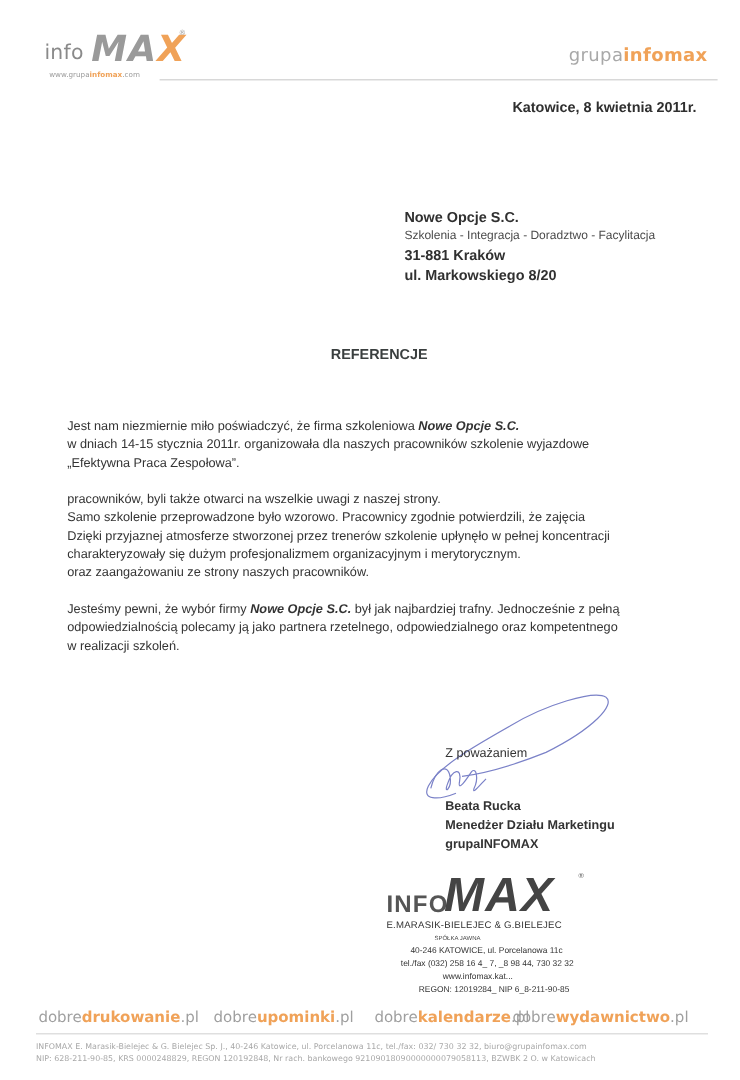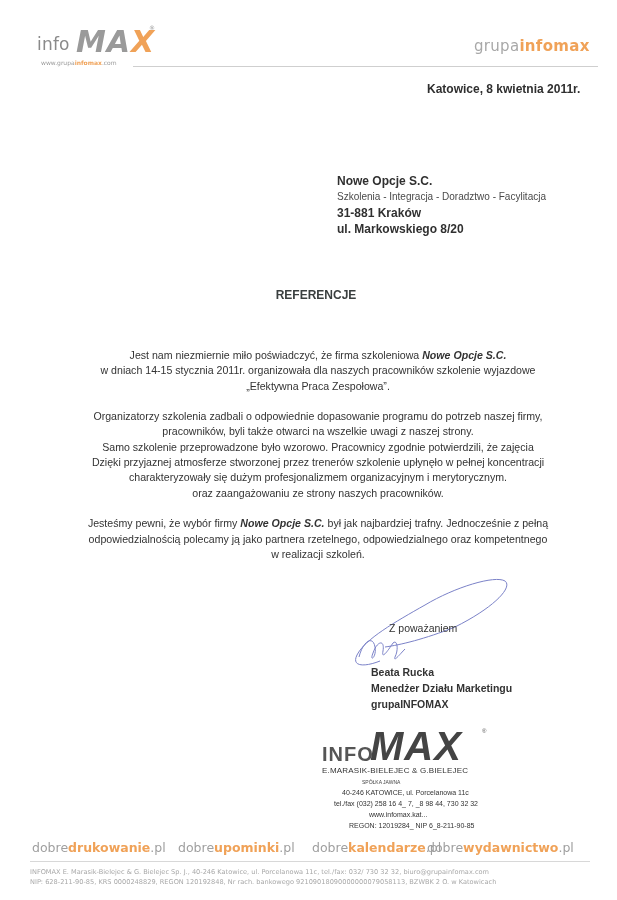--- a/index.html
+++ b/index.html
@@ -23,29 +23,29 @@
     
     .addr { left: 337px; top: 174px; font-family: "Liberation Sans", sans-serif; color: #303030; }
     .addr .l1 { font-size: 12px; font-weight: bold; height: 17px; }
     .addr .l2 { font-size: 10px; height: 15px; color: #4a4a4a; }
     .addr .l3 { font-size: 12px; font-weight: bold; height: 16px; }
     .addr .l4 { font-size: 12px; font-weight: bold; height: 16px; }
 
     .title { left: 0; width: 612px; top: 288px; text-align: center; font-size: 12px; font-weight: bold; color: #3a3f3f; font-family: "Liberation Sans", sans-serif; padding-left: 20px; box-sizing: border-box; }
 
     
-    .body { left: 68px; top: 348px; width: 500px; font-family: "Liberation Sans", sans-serif; font-size: 10.6px; line-height: 15.3px; color: #333; text-align: center; }
+    .body { left: 56px; top: 348px; width: 500px; font-family: "Liberation Sans", sans-serif; font-size: 10.6px; line-height: 15.3px; color: #333; }
     .body p { margin: 0 0 15.3px 0; }
     .body .line { display: block; white-space: nowrap; }
     .body em { font-style: italic; font-weight: bold; }
     .body strong { font-weight: normal; }
 
     
     .sig-svg { left: 345px; top: 577px; width: 170px; height: 95px; }
-    .closing { left: 371px; top: 622px; font-size: 10.5px; color: #333; font-family: "Liberation Sans", sans-serif; margin-left: 18px; }
+    .closing { left: 371px; top: 622px; font-size: 10.5px; color: #333; font-family: "Liberation Sans", sans-serif; }
     .signer { left: 371px; top: 664px; font-size: 10.5px; color: #333; font-family: "Liberation Sans", sans-serif; line-height: 16px; font-weight: bold; }
     .signer div { white-space: nowrap; }
 
     
     .stamp { left: 322px; top: 728px; width: 170px; height: 110px; color: #333; font-family: "Liberation Sans", sans-serif; }
     .stamp .info { position: absolute; left: 0; top: 15px; font-size: 20px; font-weight: bold; letter-spacing: 1px; color: #555; }
     .stamp .max { position: absolute; left: 48px; top: -4px; font-size: 40px; font-weight: bold; color: #444; letter-spacing: 1px; font-style: italic; }
     .stamp .reg { position: absolute; left: 160px; top: 0px; font-size: 6px; color: #555; }
     .stamp .owners { position: absolute; left: 0; top: 38px; font-size: 8px; color: #333; white-space: nowrap; letter-spacing: 0.2px; }
     .stamp .sp { position: absolute; left: 40px; top: 51px; font-size: 5px; color: #444; white-space: nowrap; }
@@ -82,21 +82,20 @@
 
 <div class="abs title">REFERENCJE</div>
 
 <div class="abs body">
   <p>
     <span class="line"><span>Jest nam niezmiernie miło poświadczyć, że firma szkoleniowa </span><em>Nowe Opcje S.C.</em></span>
     <span class="line">w dniach  14-15 stycznia 2011r.  organizowała dla naszych pracowników szkolenie wyjazdowe</span>
     <strong class="line">„Efektywna Praca Zespołowa”.</strong>
   </p>
   <p>
-    <span class="line">Organizatorzy szkolenia zadbali o odpowiednie dopasowanie programu do potrzeb naszej firmy,</span>
     <span class="line">pracowników, byli także otwarci na wszelkie uwagi z naszej strony.</span>
     <span class="line">Samo szkolenie przeprowadzone było wzorowo. Pracownicy zgodnie potwierdzili, że zajęcia</span>
     <span class="line">Dzięki przyjaznej atmosferze stworzonej przez trenerów szkolenie upłynęło w pełnej koncentracji</span>
     <span class="line">charakteryzowały się dużym profesjonalizmem organizacyjnym i merytorycznym.</span>
     <span class="line">oraz zaangażowaniu ze strony naszych pracowników.</span>
   </p>
   <p>
     <span class="line"><span>Jesteśmy pewni, że wybór firmy </span><em>Nowe Opcje S.C.</em><span> był jak najbardziej trafny. Jednocześnie z pełną</span></span>
     <span class="line">odpowiedzialnością polecamy ją jako partnera rzetelnego, odpowiedzialnego oraz kompetentnego</span>
     <span class="line">w realizacji szkoleń.</span>

